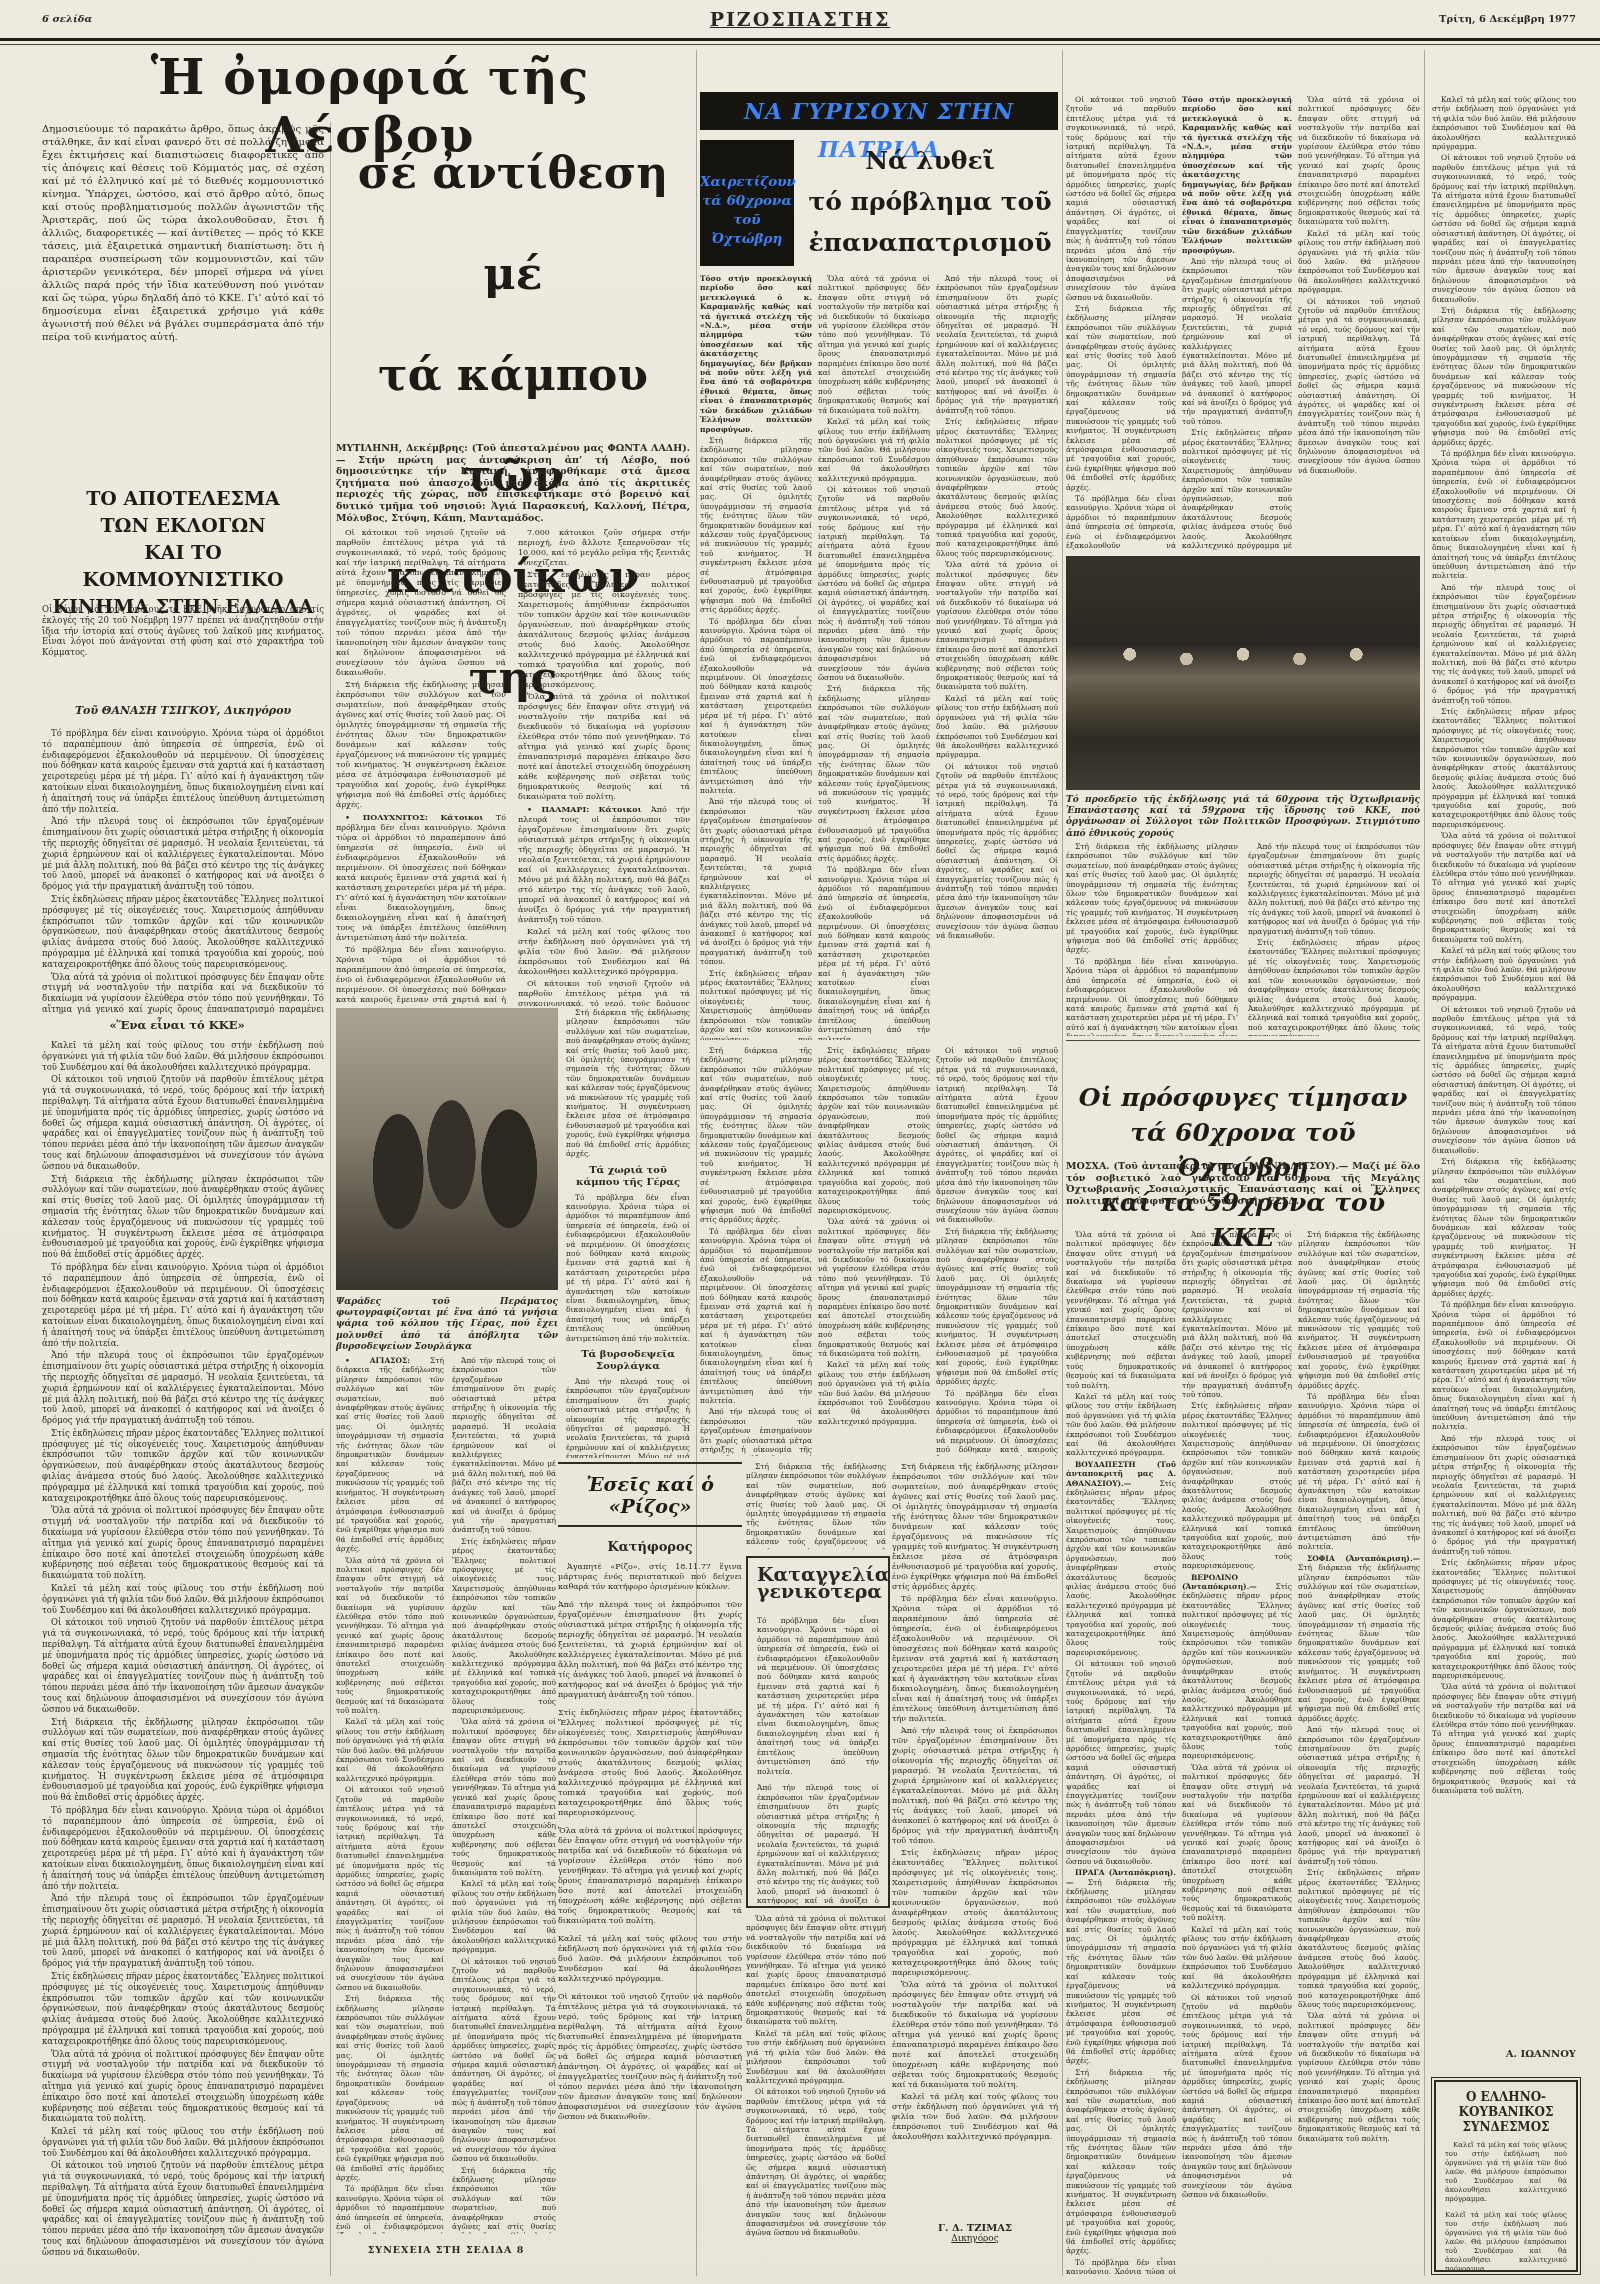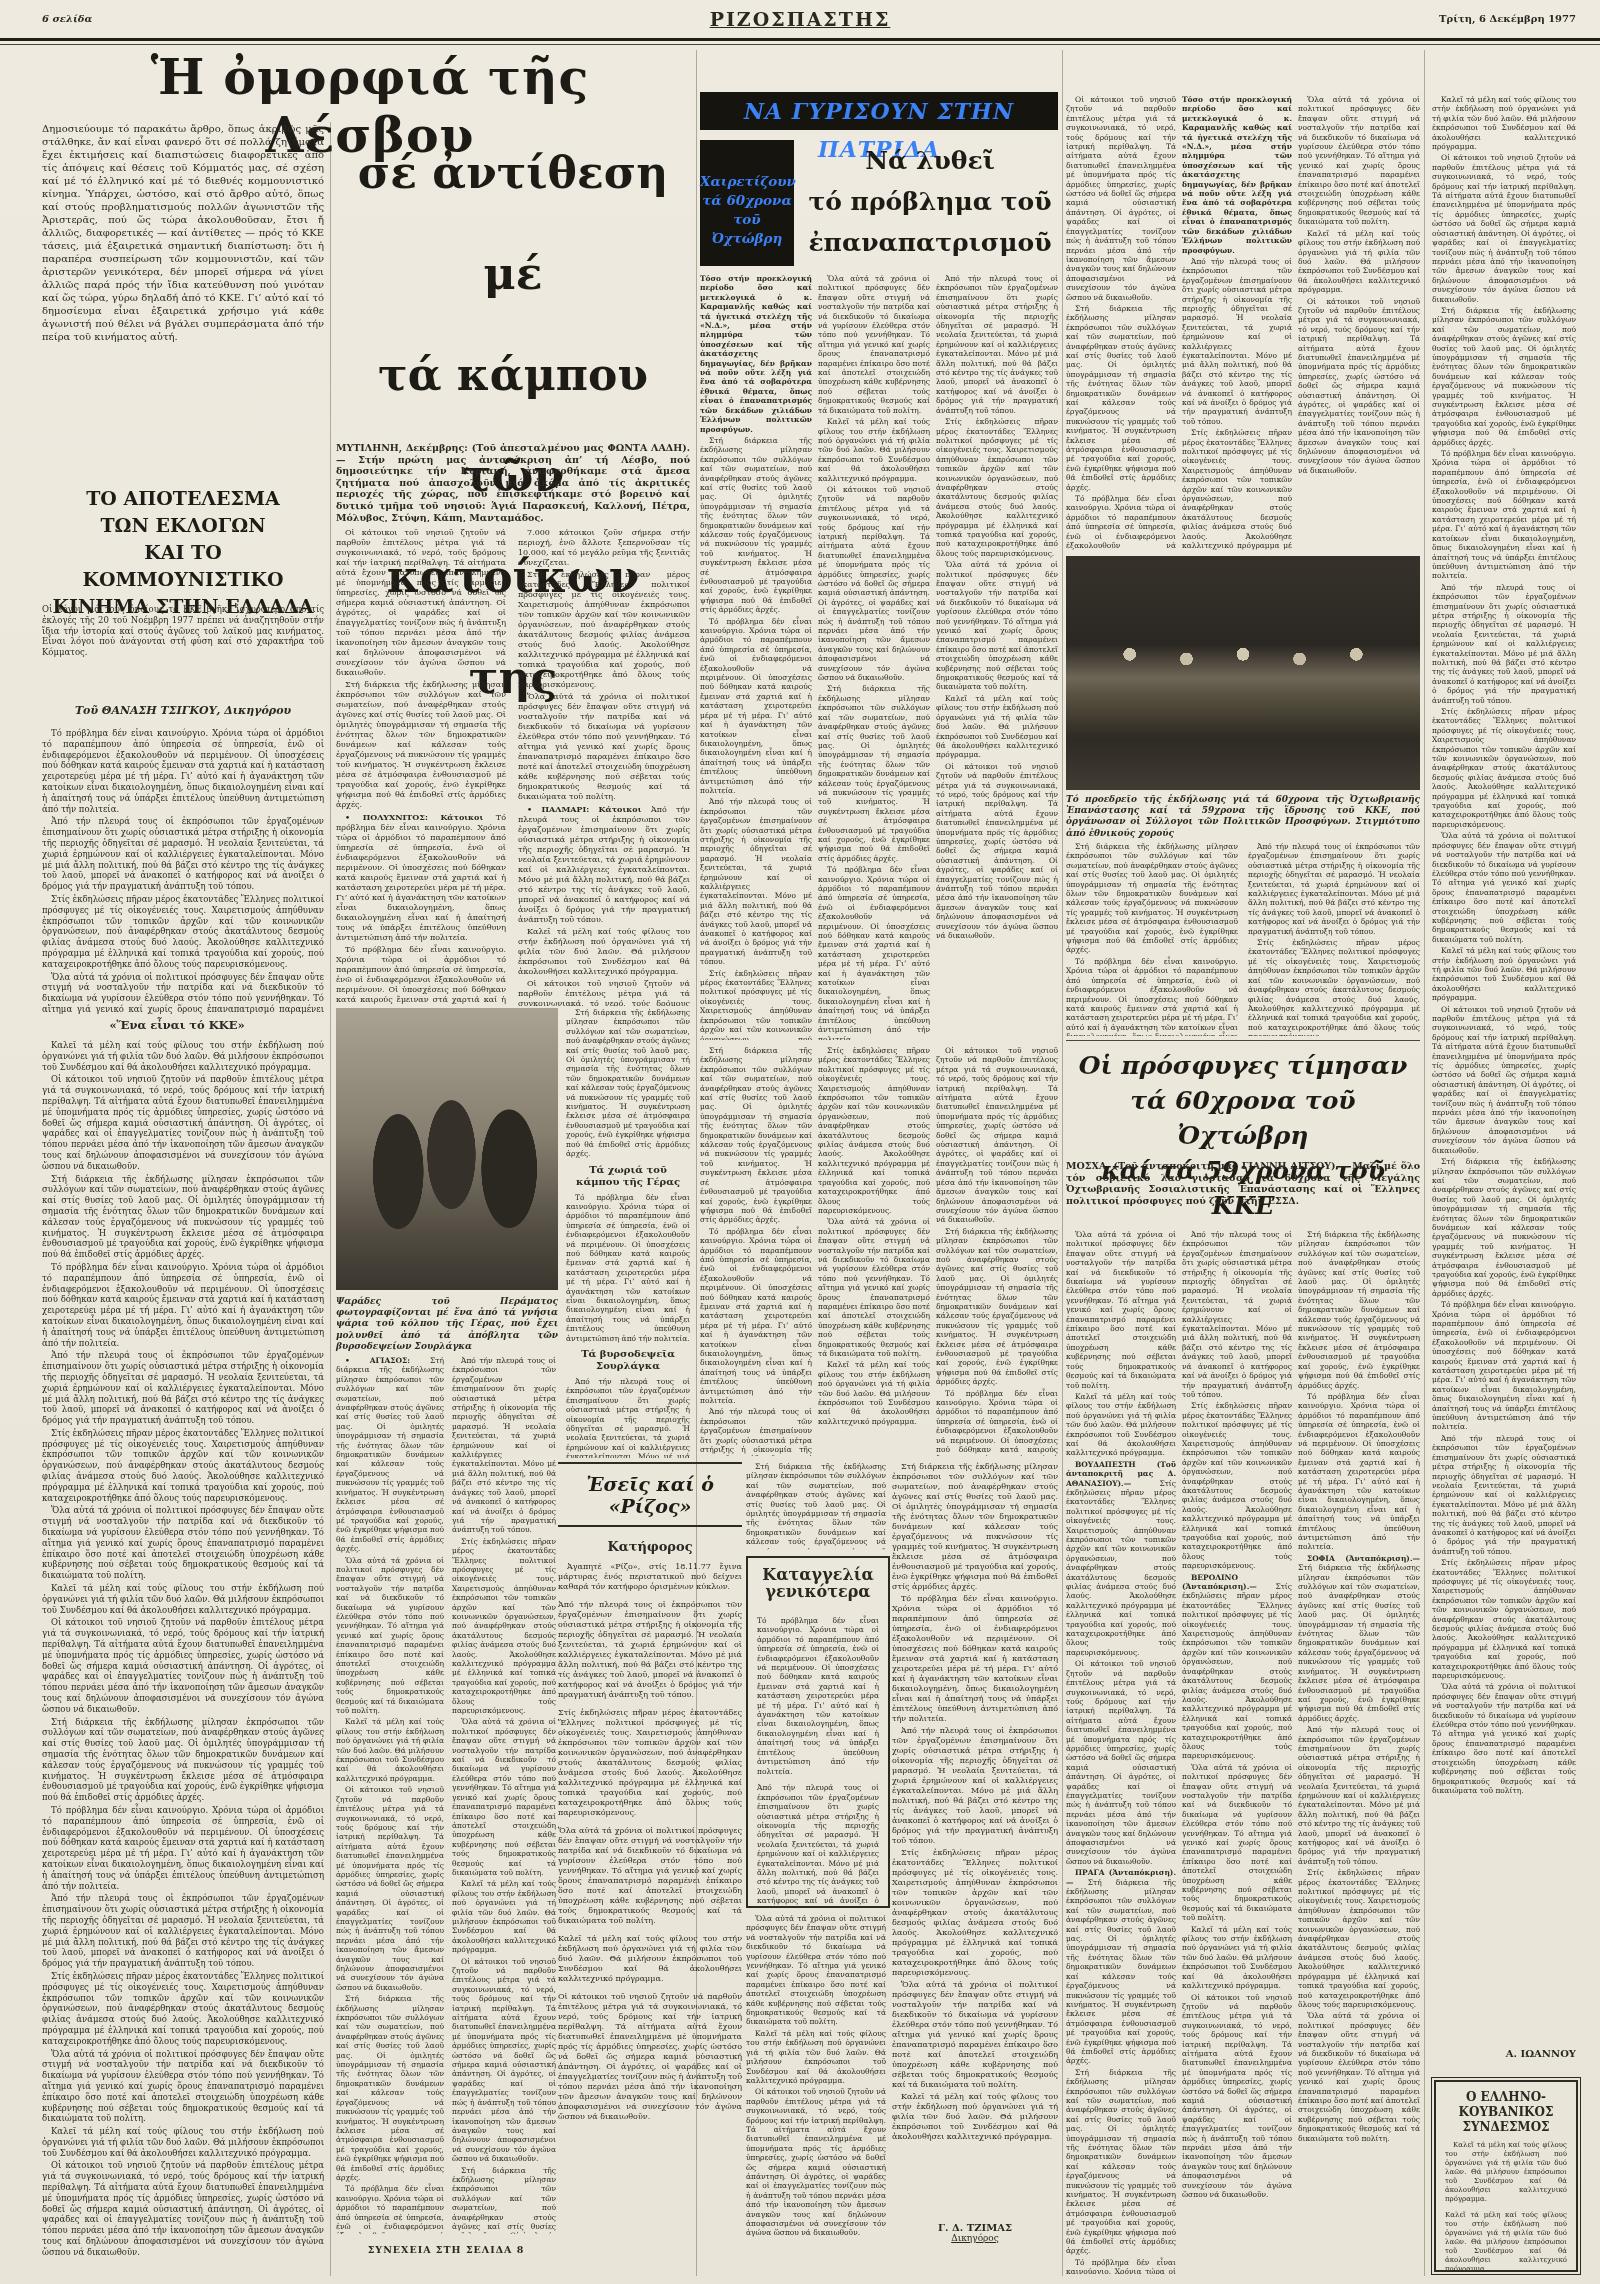--- a/index.html
+++ b/index.html
@@ -260,21 +260,21 @@
         </div>
     </div>
   </div>
 
   <div class="col f75" style="left:746px;top:1462px;width:140px;height:88px;">
     <div>
         <p>Στή διάρκεια τῆς ἐκδήλωσης μίλησαν ἐκπρόσωποι τῶν συλλόγων καί τῶν σωματείων, πού ἀναφέρθηκαν στούς ἀγῶνες καί στίς θυσίες τοῦ λαοῦ μας. Οἱ ὁμιλητές ὑπογράμμισαν τή σημασία τῆς ἑνότητας ὅλων τῶν δημοκρατικῶν δυνάμεων καί κάλεσαν τούς ἐργαζόμενους νά πυκνώσουν τίς γραμμές τοῦ κινήματος. Ἡ συγκέντρωση ἔκλεισε μέσα σέ ἀτμόσφαιρα ἐνθουσιασμοῦ μέ τραγούδια καί χορούς, ἐνῶ ἐγκρίθηκε ψήφισμα πού θά ἐπιδοθεῖ στίς ἁρμόδιες ἀρχές.</p>
       </div>
   </div>
   <div class="abs box1" style="left:746px;top:1556px;width:122px;height:332px;overflow:hidden;">
-    <div class="ctr bold" style="font-size:16px;line-height:17px;margin-bottom:16px;">
+    <div class="ctr bold" style="font-size:19px;line-height:17px;margin-bottom:16px;">
       <div>Καταγγελία</div>
       <div>γενικότερα</div>
     </div>
     <div class="f75" style="text-align:justify;">
       <div>
           <p>Τό πρόβλημα δέν εἶναι καινούργιο. Χρόνια τώρα οἱ ἁρμόδιοι τό παραπέμπουν ἀπό ὑπηρεσία σέ ὑπηρεσία, ἐνῶ οἱ ἐνδιαφερόμενοι ἐξακολουθοῦν νά περιμένουν. Οἱ ὑποσχέσεις πού δόθηκαν κατά καιρούς ἔμειναν στά χαρτιά καί ἡ κατάσταση χειροτερεύει μέρα μέ τή μέρα. Γι’ αὐτό καί ἡ ἀγανάκτηση τῶν κατοίκων εἶναι δικαιολογημένη, ὅπως δικαιολογημένη εἶναι καί ἡ ἀπαίτησή τους νά ὑπάρξει ἐπιτέλους ὑπεύθυνη ἀντιμετώπιση ἀπό τήν πολιτεία.</p>
           <p>Ἀπό τήν πλευρά τους οἱ ἐκπρόσωποι τῶν ἐργαζομένων ἐπισημαίνουν ὅτι χωρίς οὐσιαστικά μέτρα στήριξης ἡ οἰκονομία τῆς περιοχῆς ὁδηγεῖται σέ μαρασμό. Ἡ νεολαία ξενιτεύεται, τά χωριά ἐρημώνουν καί οἱ καλλιέργειες ἐγκαταλείπονται. Μόνο μέ μιά ἄλλη πολιτική, πού θά βάζει στό κέντρο της τίς ἀνάγκες τοῦ λαοῦ, μπορεῖ νά ἀνακοπεῖ ὁ κατήφορος καί νά ἀνοίξει ὁ δρόμος γιά τήν πραγματική ἀνάπτυξη τοῦ τόπου.</p>
         </div>
     </div>
   </div>
@@ -334,21 +334,21 @@
   </div>
   <div class="col f75" style="left:1248px;top:842px;width:172px;height:194px;">
     <div>
         <p>Ἀπό τήν πλευρά τους οἱ ἐκπρόσωποι τῶν ἐργαζομένων ἐπισημαίνουν ὅτι χωρίς οὐσιαστικά μέτρα στήριξης ἡ οἰκονομία τῆς περιοχῆς ὁδηγεῖται σέ μαρασμό. Ἡ νεολαία ξενιτεύεται, τά χωριά ἐρημώνουν καί οἱ καλλιέργειες ἐγκαταλείπονται. Μόνο μέ μιά ἄλλη πολιτική, πού θά βάζει στό κέντρο της τίς ἀνάγκες τοῦ λαοῦ, μπορεῖ νά ἀνακοπεῖ ὁ κατήφορος καί νά ἀνοίξει ὁ δρόμος γιά τήν πραγματική ἀνάπτυξη τοῦ τόπου.</p>
         <p>Στίς ἐκδηλώσεις πῆραν μέρος ἑκατοντάδες Ἕλληνες πολιτικοί πρόσφυγες μέ τίς οἰκογένειές τους. Χαιρετισμούς ἀπηύθυναν ἐκπρόσωποι τῶν τοπικῶν ἀρχῶν καί τῶν κοινωνικῶν ὀργανώσεων, πού ἀναφέρθηκαν στούς ἀκατάλυτους δεσμούς φιλίας ἀνάμεσα στούς δυό λαούς. Ἀκολούθησε καλλιτεχνικό πρόγραμμα μέ ἑλληνικά καί τοπικά τραγούδια καί χορούς, πού καταχειροκροτήθηκε ἀπό ὅλους τούς παρευρισκόμενους.</p>
       </div>
   </div>
 
   <div class="hline" style="left:1066px;top:1040px;width:354px;"></div>
 
-  <div class="abs moscowhead" style="left:1066px;top:1048px;width:354px;height:106px;font-style:italic;">
+  <div class="abs moscowhead" style="left:1066px;top:1080px;width:354px;height:106px;font-style:italic;">
     <div>Οἱ πρόσφυγες τίμησαν</div>
     <div>τά 60χρονα τοῦ Ὀχτώβρη</div>
     <div>καί τά 59χρονα τοῦ ΚΚΕ</div>
   </div>
 
   <div class="col f95 bold" style="left:1066px;top:1160px;width:354px;height:64px;">ΜΟΣΧΑ. (Τοῦ ἀνταποκριτῆ μας ΓΙΑΝΝΗ ΛΙΤΣΟΥ).— Μαζί μέ ὅλο τόν σοβιετικό λαό γιόρτασαν τά 60χρονα τῆς Μεγάλης Ὀχτωβριανῆς Σοσιαλιστικῆς Ἐπανάστασης καί οἱ Ἕλληνες πολιτικοί πρόσφυγες πού ζοῦν στήν ΕΣΣΔ.</div>
 
   <div class="col f75" style="left:1066px;top:1230px;width:110px;height:1044px;">
     <div>
         <p>Ὅλα αὐτά τά χρόνια οἱ πολιτικοί πρόσφυγες δέν ἔπαψαν οὔτε στιγμή νά νοσταλγοῦν τήν πατρίδα καί νά διεκδικοῦν τό δικαίωμα νά γυρίσουν ἐλεύθερα στόν τόπο πού γεννήθηκαν. Τό αἴτημα γιά γενικό καί χωρίς ὅρους ἐπαναπατρισμό παραμένει ἐπίκαιρο ὅσο ποτέ καί ἀποτελεῖ στοιχειώδη ὑποχρέωση κάθε κυβέρνησης πού σέβεται τούς δημοκρατικούς θεσμούς καί τά δικαιώματα τοῦ πολίτη.</p>

